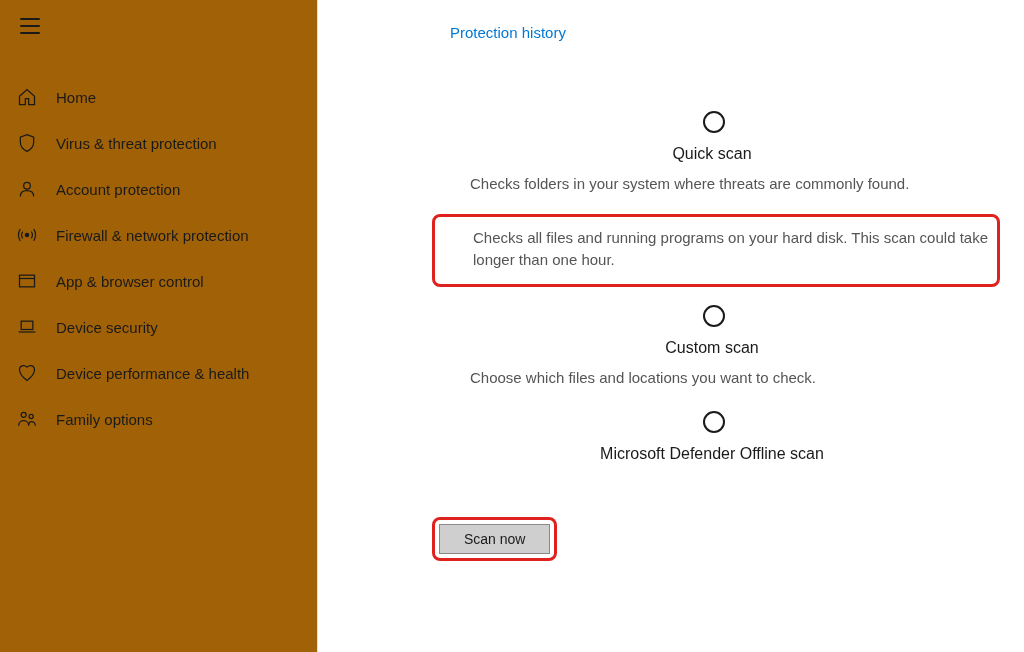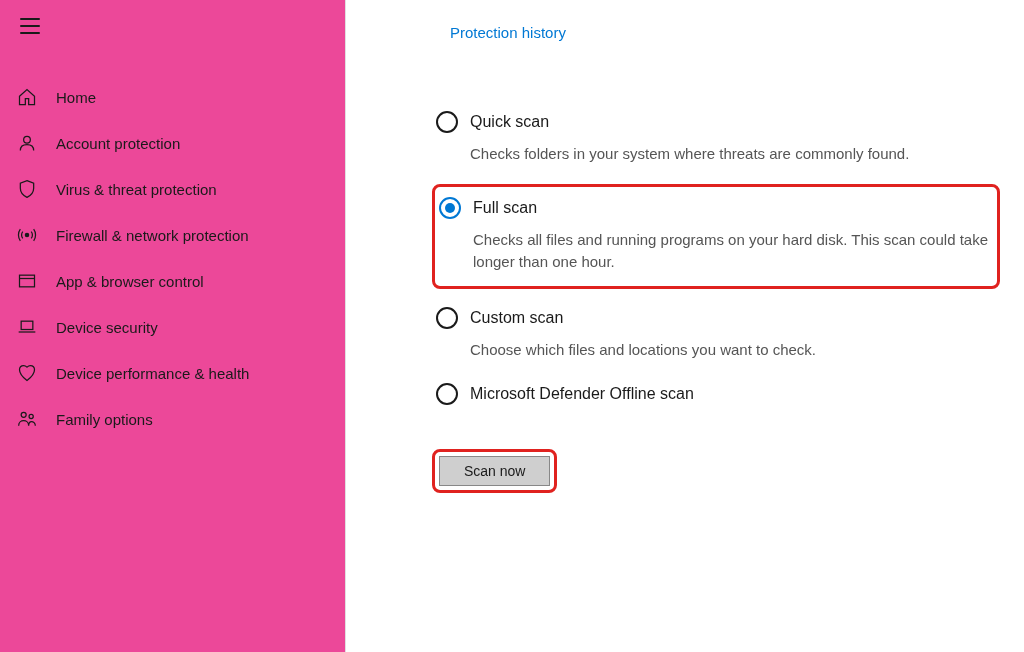--- a/index.html
+++ b/index.html
@@ -12,23 +12,23 @@
       background: #fff;
       width: 1024px;
       height: 652px;
       position: relative;
       overflow: hidden;
     }
     .sidebar {
       position: absolute;
       left: 0;
       top: 0;
-      width: 346px;
+      width: 318px;
       height: 100%;
-      background: #ec4899;
+      background: #a16207;
       border-right: 1px solid #e0e0e0;
       padding-top: 18px;
     }
     .hamburger {
       margin-left: 20px;
       margin-bottom: 40px;
       width: 20px;
       height: 16px;
       display: flex;
       flex-direction: column;
@@ -91,20 +91,21 @@
       border-radius: 8px;
       padding: 10px 8px 12px 0;
       margin-bottom: 18px;
       margin-top: -4px;
     }
     .scan-row {
       display: flex;
       align-items: center;
       gap: 12px;
       margin-bottom: 10px;
+      flex-direction: column;
     }
     .radio {
       width: 22px;
       height: 22px;
       border: 2.5px solid #1a1a1a;
       border-radius: 50%;
       display: flex;
       align-items: center;
       justify-content: center;
       cursor: pointer;
@@ -141,21 +142,21 @@
       color: #1a1a1a;
       cursor: pointer;
       margin-top: 24px;
       margin-left: 4px;
     }
     .scan-button-wrap {
       border: 3px solid #e0221f;
       border-radius: 8px;
       display: inline-block;
       padding: 4px;
-      margin-top: 22px;
+      margin-top: 32px;
     }
     .scan-button-wrap .scan-button {
       margin: 0;
     }
   </style>
 </head>
 <body>
 
 <div class="sidebar">
   <div class="hamburger">
@@ -169,34 +170,34 @@
       <svg viewBox="0 0 24 24">
           <path d="M3 11 L12 3 L21 11 V21 H14 V14 H10 V21 H3 Z"></path>
         </svg>
     </span>
     <span>Home</span>
   </div>
 
   <div class="nav-item">
     <span class="nav-icon">
       <svg viewBox="0 0 24 24">
+          <path d="M12 2 L20 5 V11 C20 16 16 20 12 22 C8 20 4 16 4 11 V5 Z"></path>
+        </svg>
+    </span>
+    <span>Virus &amp; threat protection</span>
+  </div>
+
+  <div class="nav-item">
+    <span class="nav-icon">
+      <svg viewBox="0 0 24 24">
           <circle cx="12" cy="8" r="4"></circle>
           <path d="M4 21 C4 16 8 14 12 14 C16 14 20 16 20 21"></path>
         </svg>
     </span>
     <span>Account protection</span>
-  </div>
-
-  <div class="nav-item">
-    <span class="nav-icon">
-      <svg viewBox="0 0 24 24">
-          <path d="M12 2 L20 5 V11 C20 16 16 20 12 22 C8 20 4 16 4 11 V5 Z"></path>
-        </svg>
-    </span>
-    <span>Virus &amp; threat protection</span>
   </div>
 
   <div class="nav-item">
     <span class="nav-icon">
       <svg viewBox="0 0 24 24">
           <circle cx="12" cy="12" r="2" fill="#1a1a1a"></circle>
           <path d="M7 8 C5 10 5 14 7 16 M17 8 C19 10 19 14 17 16 M4 5 C1 9 1 15 4 19 M20 5 C23 9 23 15 20 19"></path>
         </svg>
     </span>
     <span>Firewall &amp; network protection</span>
@@ -248,24 +249,20 @@
 
   <div id="scan-options-container">
       <div class="scan-option">
         <div class="scan-row">
           <div class="radio"></div>
           <span class="scan-title">Quick scan</span>
         </div>
         <div class="scan-desc">Checks folders in your system where threats are commonly found.</div>
       </div>
       <div class="scan-option highlighted">
-        <div class="scan-row">
-          <div class="radio selected"></div>
-          <span class="scan-title">Full scan</span>
-        </div>
         <div class="scan-desc">Checks all files and running programs on your hard disk. This scan could take longer than one hour.</div>
       </div>
       <div class="scan-option">
         <div class="scan-row">
           <div class="radio"></div>
           <span class="scan-title">Custom scan</span>
         </div>
         <div class="scan-desc">Choose which files and locations you want to check.</div>
       </div>
       <div class="scan-option">

